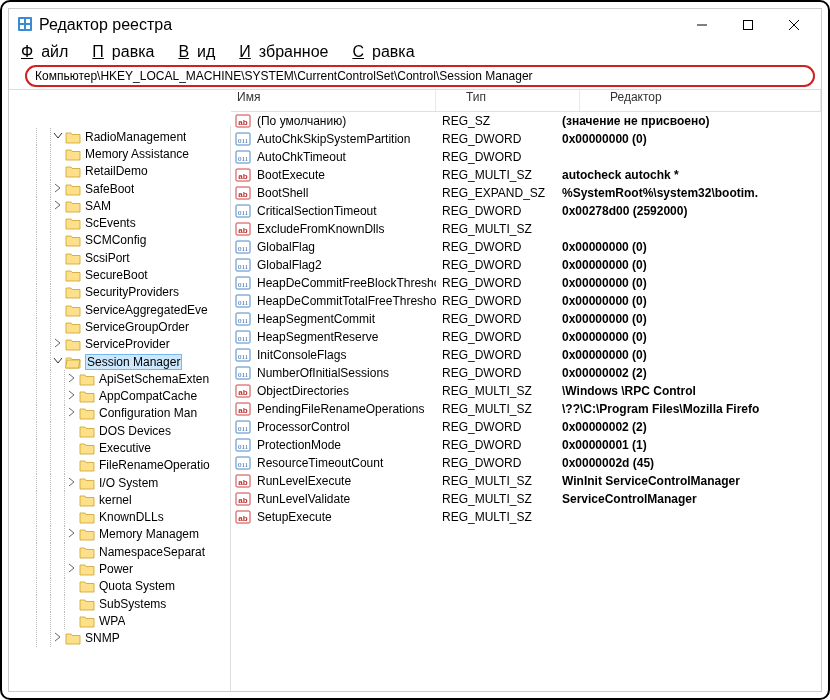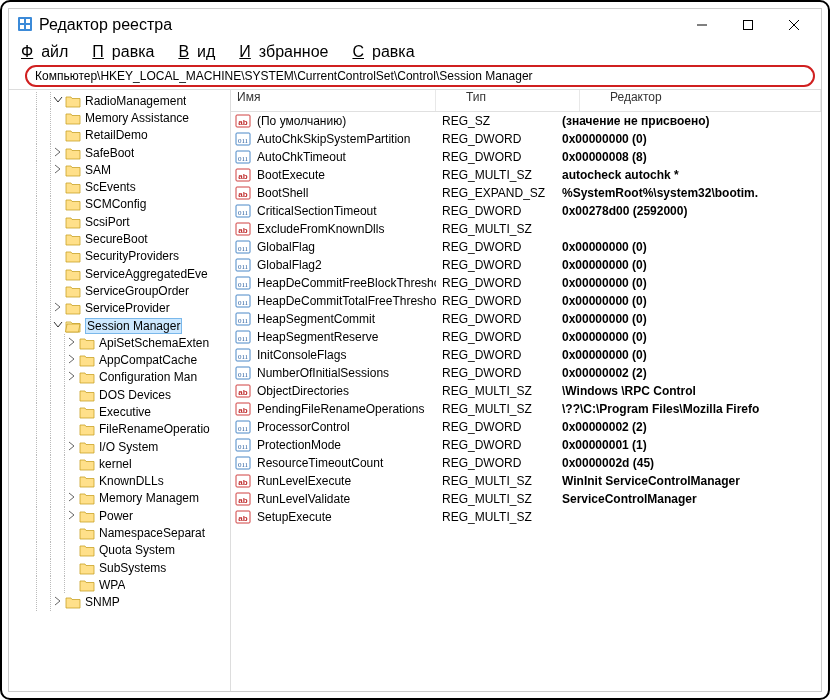--- a/index.html
+++ b/index.html
@@ -11,21 +11,21 @@
   .titlebar .title { flex: 0 0 auto; font-size: 16px; }
   .titlebar .spacer { flex: 1; }
   .winbtn { width: 46px; height: 32px; display: flex; align-items: center; justify-content: center; color: #000; }
   .winbtn svg { display: block; }
   .menubar { height: 22px; display: flex; align-items: center; padding: 0 4px; font-size: 16px; }
   .menubar span { padding: 2px 8px; }
   .menubar span u { text-decoration: underline; }
   .addressbar { height: 26px; padding: 2px 6px 4px 16px; }
   .addressbox { width: 100%; height: 22px; border: 2.5px solid #d02020; border-radius: 11px; display: flex; align-items: center; padding: 0 8px; font-size: 12px; background: #fff; }
   .body { flex: 1; display: flex; border-top: 1px solid #ddd; }
-  .tree { width: 222px; border-right: 1px solid #ddd; overflow: hidden; padding-top: 2px; }
+  .tree { width: 222px; border-right: 1px solid #ddd; overflow: hidden; padding-top: 2px; margin-top: 36px; }
   .row { display: flex; align-items: center; height: 17.3px; white-space: nowrap; }
   .expander { width: 14px; text-align: center; font-size: 11px; color: #555; line-height: 14px; }
   .folder { width: 16px; height: 14px; margin-right: 4px; flex-shrink: 0; }
   .name { font-size: 12px; overflow: hidden; }
   .selected { background: #cce8ff; border: 1px solid #7ab8eb; padding: 0 1px; margin: -1px 0; }
   .values { flex: 1; overflow: hidden; }
   .header { display: flex; height: 22px; background: #fff; border-bottom: 1px solid #e0e0e0; gap: 24px; }
   .header .col { padding: 0 6px; color: #333; font-size: 12px; border-right: 1px solid #e8e8e8; }
   .col.n { width: 205px; }
   .col.t { width: 120px; }
@@ -357,38 +357,38 @@
             <svg class="folder" viewBox="0 0 16 14">
               <path d="M1 3 h5 l1 1.5 h8 v8.5 h-14 z" fill="#ffe08a" stroke="#c9a227" stroke-width="0.8"></path>
             </svg>
             <span class="name">Memory Managem</span>
           </div>
           <div class="row">
             <span style="width:14px;display:inline-block;height:17px;border-right:none;"></span>
             <span style="width:14px;display:inline-block;height:17px;border-right:1px dotted #bbb;"></span>
             <span style="width:14px;display:inline-block;height:17px;border-right:1px dotted #bbb;"></span>
             <span style="width:14px;display:inline-block;height:17px;border-right:1px dotted #bbb;"></span>
+            <span class="expander"></span>
+            <svg class="folder" viewBox="0 0 16 14">
+              <path d="M1 3 h5 l1 1.5 h8 v8.5 h-14 z" fill="#ffe08a" stroke="#c9a227" stroke-width="0.8"></path>
+            </svg>
+            <span class="name">NamespaceSeparat</span>
+          </div>
+          <div class="row">
+            <span style="width:14px;display:inline-block;height:17px;border-right:none;"></span>
+            <span style="width:14px;display:inline-block;height:17px;border-right:1px dotted #bbb;"></span>
+            <span style="width:14px;display:inline-block;height:17px;border-right:1px dotted #bbb;"></span>
+            <span style="width:14px;display:inline-block;height:17px;border-right:1px dotted #bbb;"></span>
             <span class="expander"><svg width="10" height="10">
                 <path d="M2 1 L7 5 L2 9" fill="none" stroke="#666"></path>
               </svg></span>
             <svg class="folder" viewBox="0 0 16 14">
               <path d="M1 3 h5 l1 1.5 h8 v8.5 h-14 z" fill="#ffe08a" stroke="#c9a227" stroke-width="0.8"></path>
             </svg>
             <span class="name">Power</span>
-          </div>
-          <div class="row">
-            <span style="width:14px;display:inline-block;height:17px;border-right:none;"></span>
-            <span style="width:14px;display:inline-block;height:17px;border-right:1px dotted #bbb;"></span>
-            <span style="width:14px;display:inline-block;height:17px;border-right:1px dotted #bbb;"></span>
-            <span style="width:14px;display:inline-block;height:17px;border-right:1px dotted #bbb;"></span>
-            <span class="expander"></span>
-            <svg class="folder" viewBox="0 0 16 14">
-              <path d="M1 3 h5 l1 1.5 h8 v8.5 h-14 z" fill="#ffe08a" stroke="#c9a227" stroke-width="0.8"></path>
-            </svg>
-            <span class="name">NamespaceSeparat</span>
           </div>
           <div class="row">
             <span style="width:14px;display:inline-block;height:17px;border-right:none;"></span>
             <span style="width:14px;display:inline-block;height:17px;border-right:1px dotted #bbb;"></span>
             <span style="width:14px;display:inline-block;height:17px;border-right:1px dotted #bbb;"></span>
             <span style="width:14px;display:inline-block;height:17px;border-right:1px dotted #bbb;"></span>
             <span class="expander"></span>
             <svg class="folder" viewBox="0 0 16 14">
               <path d="M1 3 h5 l1 1.5 h8 v8.5 h-14 z" fill="#ffe08a" stroke="#c9a227" stroke-width="0.8"></path>
             </svg>
@@ -460,21 +460,20 @@
             </div>
             <div class="vrow">
               <div class="n">
                 <svg class="vicon" viewBox="0 0 16 16">
                   <rect x="1" y="2" width="14" height="12" rx="1" fill="#fff" stroke="#4a88c7"></rect>
                   <text x="8" y="12" font-size="7" text-anchor="middle" fill="#2a5fa0" font-family="Consolas">011</text>
                 </svg>
                 <span>AutoChkTimeout</span>
               </div>
               <div class="t">REG_DWORD</div>
-              <div class="v">0x00000008 (8)</div>
             </div>
             <div class="vrow">
               <div class="n">
                 <svg class="vicon" viewBox="0 0 16 16">
                   <rect x="1" y="2" width="14" height="12" rx="1" fill="#fff" stroke="#d04040"></rect>
                   <text x="8" y="12" font-size="8" text-anchor="middle" fill="#c03030" font-weight="bold">ab</text>
                 </svg>
                 <span>BootExecute</span>
               </div>
               <div class="t">REG_MULTI_SZ</div>

